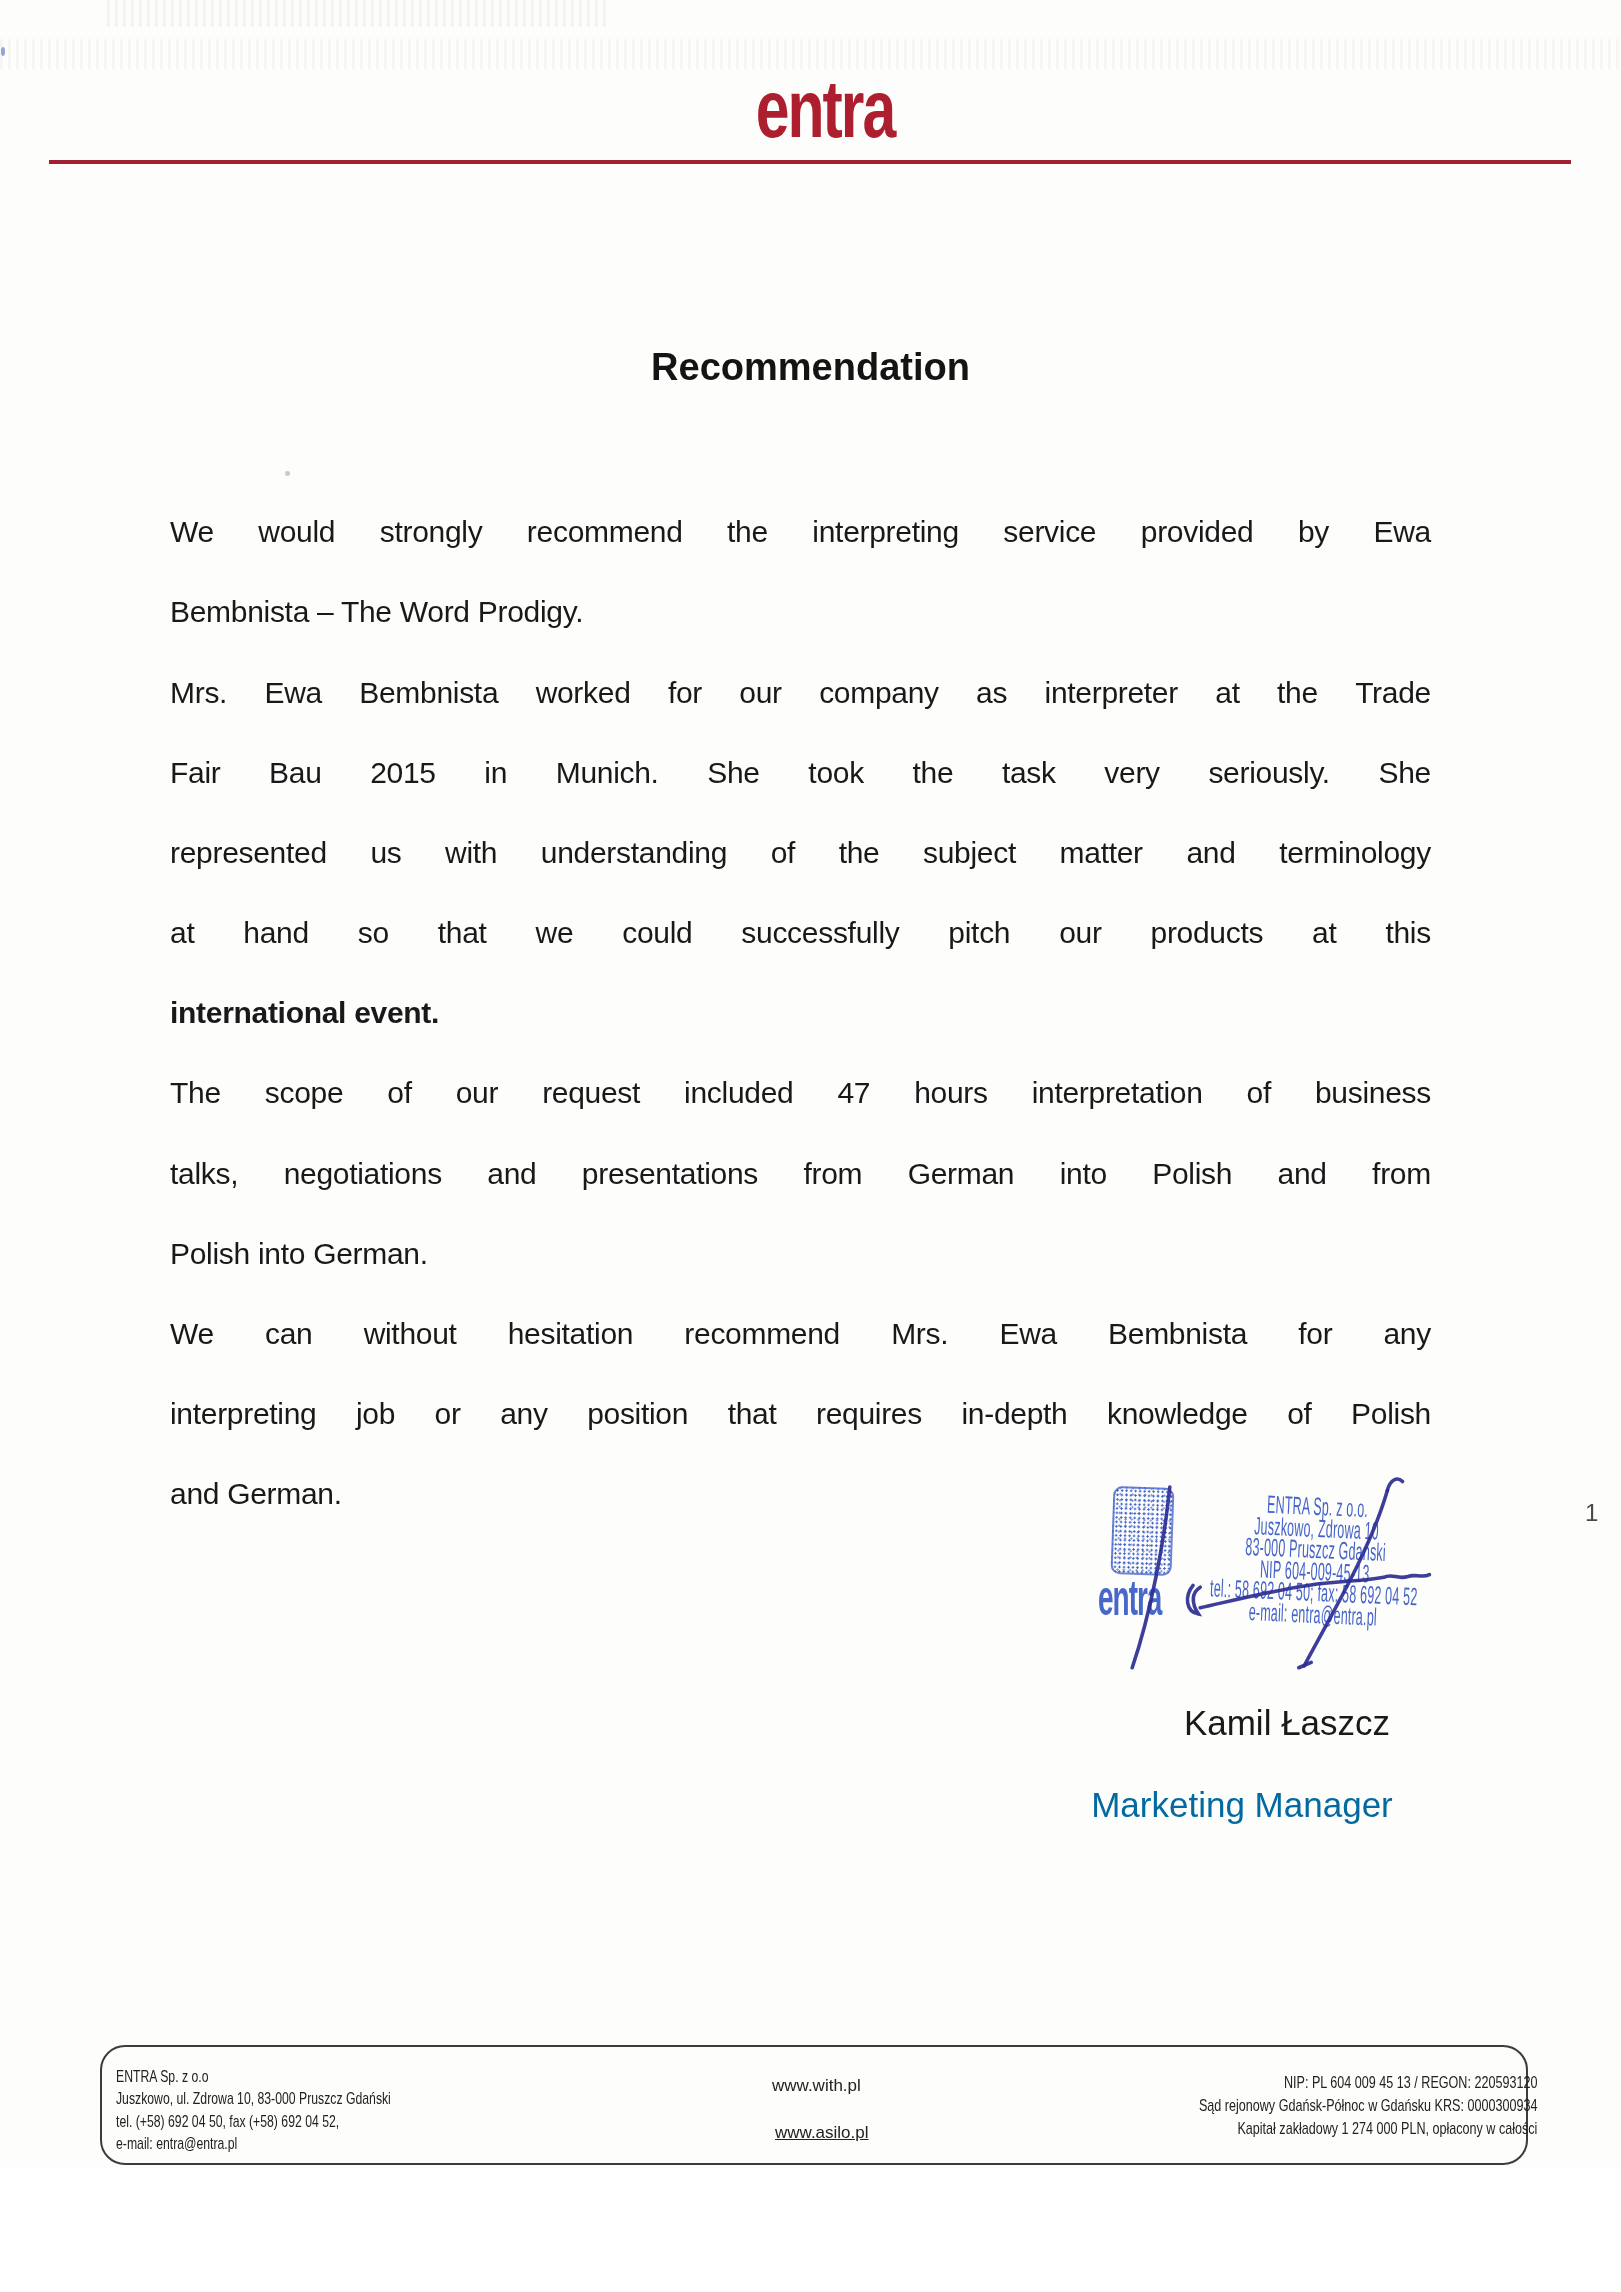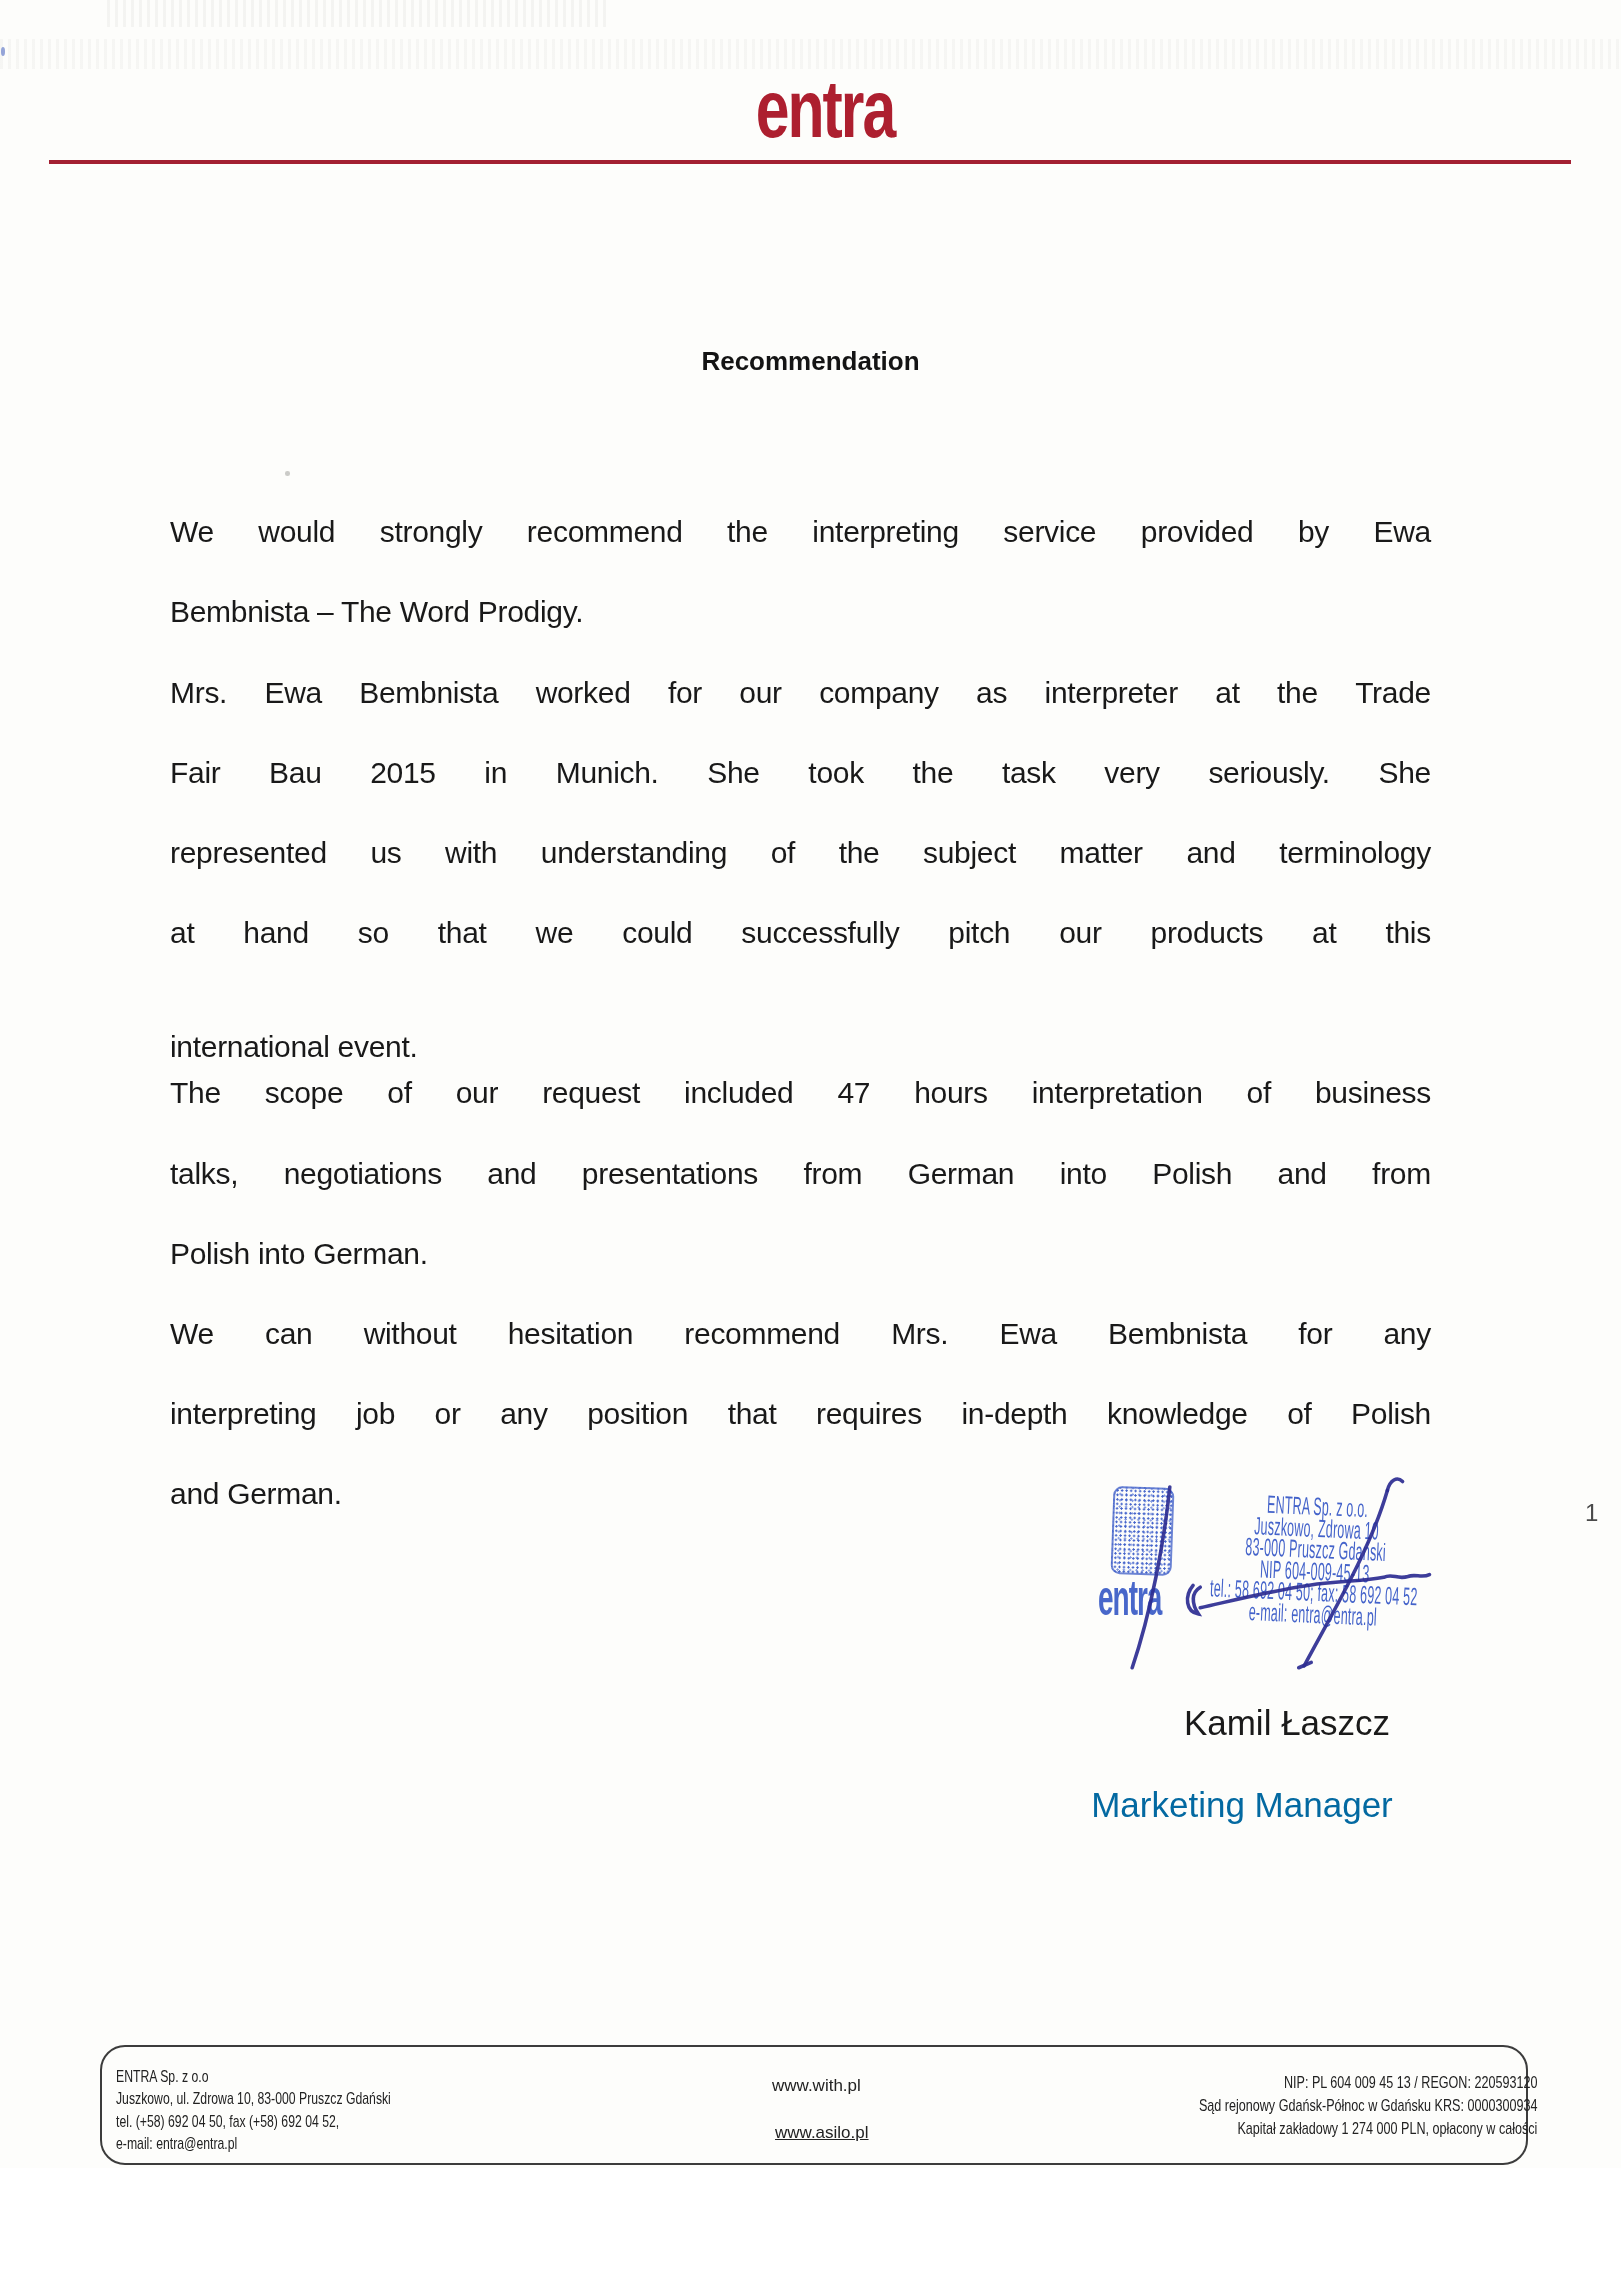--- a/index.html
+++ b/index.html
@@ -12,21 +12,21 @@
   .noise-b{left:0;top:39px;width:1621px;height:30px;opacity:.55;}
   .noise-c{left:27px;top:2266px;width:1567px;height:25px;opacity:.4;}
   .speck-dot{position:absolute;border-radius:50%;}
 
   
   .brand{position:absolute;left:calc(50% - 7.2px);top:68px;transform:translateX(-50%) scaleX(.74);
          font-size:82px;line-height:82px;font-weight:700;letter-spacing:-2.7px;color:#ad1f2f;}
   .rule{position:absolute;left:49px;top:160px;width:1522px;height:3.6px;background:#a32032;}
 
   .heading{position:absolute;left:0;top:346px;width:1621px;text-align:center;
-           font-size:26px;font-weight:700;color:#141414;}
+           font-size:38px;font-weight:700;color:#141414;}
 
   
   .body{position:absolute;left:170px;top:0;width:1261px;height:1567px;}
   .bodyline{position:absolute;left:0;width:1261px;font-size:30px;line-height:39px;
             letter-spacing:-0.3px;color:#191919;white-space:nowrap;}
   .bodyline.just{display:flex;justify-content:space-between;}
 
   
   .stamp-box{position:absolute;left:1112px;top:1487px;width:57px;height:84px;
              border:2.7px solid rgba(72,102,203,.8);border-radius:9px;transform:rotate(2deg);
@@ -145,21 +145,21 @@
         <span>that</span>
         <span>we</span>
         <span>could</span>
         <span>successfully</span>
         <span>pitch</span>
         <span>our</span>
         <span>products</span>
         <span>at</span>
         <span>this</span>
       </div>
-      <div class="bodyline" style="top: 1027px;">international event.</div>
+      <div class="bodyline" style="top: 993px; font-weight: bold;">international event.</div>
       <div class="bodyline just" style="top: 1073px;">
         <span>The</span>
         <span>scope</span>
         <span>of</span>
         <span>our</span>
         <span>request</span>
         <span>included</span>
         <span>47</span>
         <span>hours</span>
         <span>interpretation</span>

